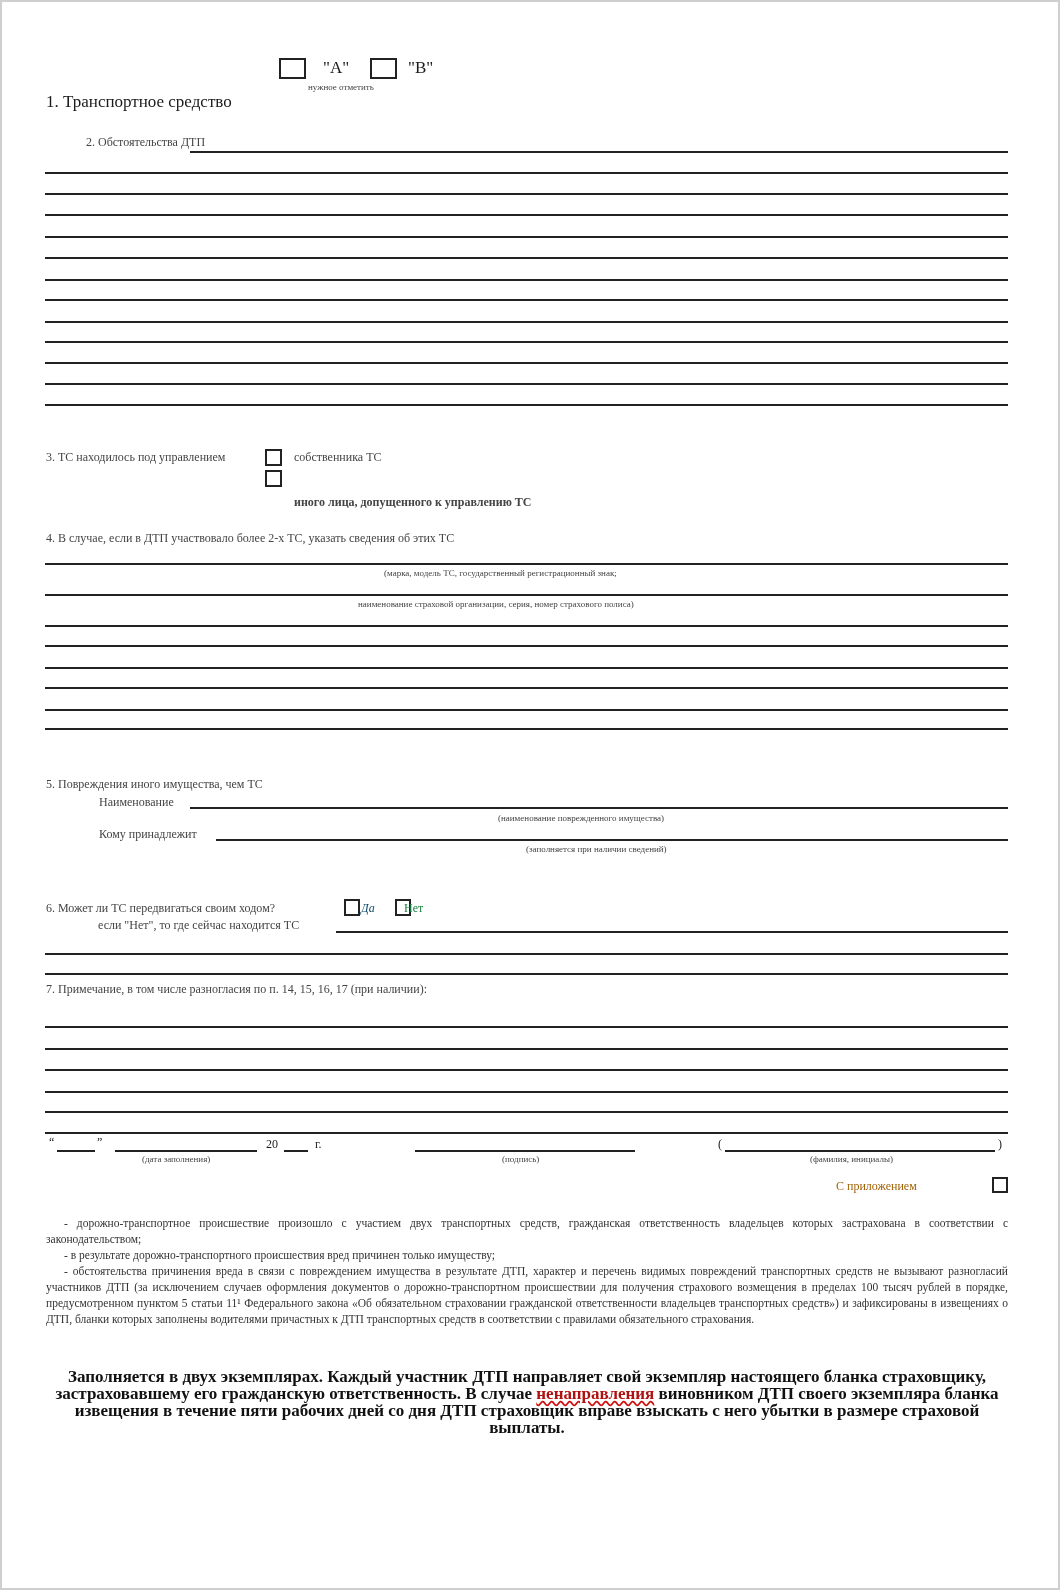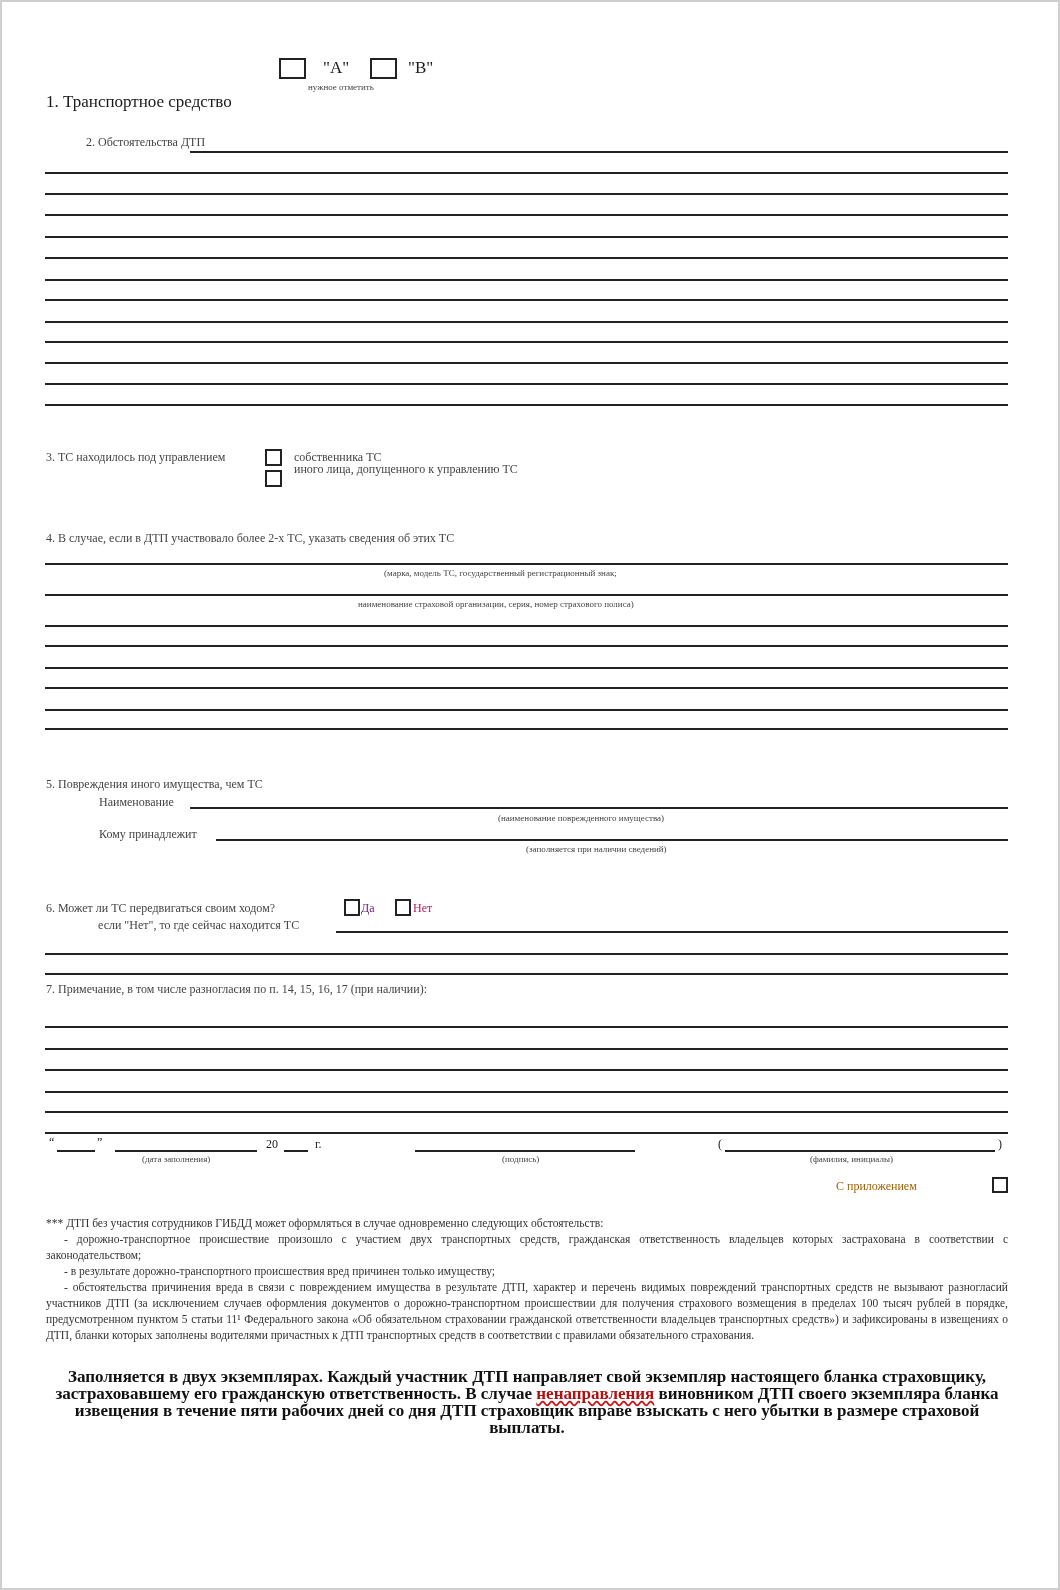--- a/index.html
+++ b/index.html
@@ -42,21 +42,21 @@
   <div class="line" style="left:43px; top:319px; width:963px;"></div>
   <div class="line" style="left:43px; top:339px; width:963px;"></div>
   <div class="line" style="left:43px; top:360px; width:963px;"></div>
   <div class="line" style="left:43px; top:381px; width:963px;"></div>
   <div class="line" style="left:43px; top:402px; width:963px;"></div>
 
   <div class="abs t12" style="left:44px; top:448px; color:#444;">3. ТС находилось под управлением</div>
   <div class="box" style="left:263px; top:447px; width:17px; height:17px;"></div>
   <div class="abs t12" style="left:292px; top:448px; color:#444;">собственника ТС</div>
   <div class="box" style="left:263px; top:468px; width:17px; height:17px;"></div>
-  <div class="abs t12" style="left:292px; top:460px; color:#444;">иного лица, допущенного к управлению ТС</div>
+  <div class="abs t12" style="left:292px; top:493px; color:#444;font-weight:bold;">иного лица, допущенного к управлению ТС</div>
 
   <div class="abs t12" style="left:44px; top:529px; color:#444;">4. В случае, если в ДТП участвовало более 2-х ТС, указать сведения об этих ТС</div>
   <div class="line" style="left:43px; top:561px; width:963px;"></div>
   <div class="abs cap" style="left:382px; top:566px;">(марка, модель ТС, государственный регистрационный знак;</div>
   <div class="line" style="left:43px; top:592px; width:963px;"></div>
   <div class="abs cap" style="left:356px; top:597px;">наименование страховой организации, серия, номер страхового полиса)</div>
   <div class="line" style="left:43px; top:623px; width:963px;"></div>
   <div class="line" style="left:43px; top:643px; width:963px;"></div>
   <div class="line" style="left:43px; top:665px; width:963px;"></div>
   <div class="line" style="left:43px; top:685px; width:963px;"></div>
@@ -66,23 +66,23 @@
   <div class="abs t12" style="left:44px; top:775px; color:#444;">5. Повреждения иного имущества, чем ТС</div>
   <div class="abs t12" style="left:97px; top:793px; color:#444;">Наименование</div>
   <div class="line" style="left:188px; top:805px; width:818px;"></div>
   <div class="abs cap" style="left:496px; top:811px;">(наименование поврежденного имущества)</div>
   <div class="abs t12" style="left:97px; top:825px; color:#444;">Кому принадлежит</div>
   <div class="line" style="left:214px; top:837px; width:792px;"></div>
   <div class="abs cap" style="left:524px; top:842px;">(заполняется при наличии сведений)</div>
 
   <div class="abs t12" style="left:44px; top:899px; color:#444;">6. Может ли ТС передвигаться своим ходом?</div>
   <div class="box" style="left:342px; top:897px; width:16px; height:17px;"></div>
-  <div class="abs t12" style="left:359px; top:899px; color:#701a75;">Да</div>
+  <div class="abs t12" style="left:359px; top:899px; color:#0c4a6e;font-style:italic;">Да</div>
   <div class="box" style="left:393px; top:897px; width:16px; height:17px;"></div>
-  <div class="abs t12" style="left:411px; top:899px; color:#be185d;text-align:center;">Нет</div>
+  <div class="abs t12" style="left:402px; top:899px; color:#15803d;text-align:center;">Нет</div>
   <div class="abs t12" style="left:96px; top:916px; color:#444;">если "Нет", то где сейчас находится ТС</div>
   <div class="line" style="left:334px; top:929px; width:672px;"></div>
   <div class="line" style="left:43px; top:951px; width:963px;"></div>
   <div class="line" style="left:43px; top:971px; width:963px;"></div>
 
   <div class="abs t12" style="left:44px; top:980px; color:#444;">7. Примечание, в том числе разногласия по п. 14, 15, 16, 17 (при наличии):</div>
   <div class="line" style="left:43px; top:1024px; width:963px;"></div>
   <div class="line" style="left:43px; top:1046px; width:963px;"></div>
   <div class="line" style="left:43px; top:1067px; width:963px;"></div>
   <div class="line" style="left:43px; top:1089px; width:963px;"></div>
@@ -101,21 +101,20 @@
   <div class="abs cap" style="left:500px; top:1152px;">(подпись)</div>
   <div class="abs t12" style="left:716px; top:1135px;">(</div>
   <div class="line" style="left:723px; top:1148px; width:270px;"></div>
   <div class="abs t12" style="left:996px; top:1135px;">)</div>
   <div class="abs cap" style="left:808px; top:1152px;">(фамилия, инициалы)</div>
 
   <div class="abs t12" style="left:834px; top:1177px; color:#a16207;">С приложением</div>
   <div class="box" style="left:990px; top:1175px; width:16px; height:16px;"></div>
 
   <div class="para" style="left:44px; top:1213px; width:962px;">
-    <span style="display:block;">*** ДТП без участия сотрудников ГИБДД может оформляться в случае одновременно следующих обстоятельств:</span>
     <span class="indent">- дорожно-транспортное происшествие произошло с участием двух транспортных средств, гражданская ответственность владельцев которых застрахована в соответствии с законодательством;</span>
     <span class="indent">- в результате дорожно-транспортного происшествия вред причинен только имуществу;</span>
     <span class="indent">- обстоятельства причинения вреда в связи с повреждением имущества в результате ДТП, характер и перечень видимых повреждений транспортных средств не вызывают разногласий участников ДТП (за исключением случаев оформления документов о дорожно-транспортном происшествии для получения страхового возмещения в пределах 100 тысяч рублей в порядке, предусмотренном пунктом 5 статьи 11¹ Федерального закона «Об обязательном страховании гражданской ответственности владельцев транспортных средств») и зафиксированы в извещениях о ДТП, бланки которых заполнены водителями причастных к ДТП транспортных средств в соответствии с правилами обязательного страхования.</span>
   </div>
 
   <div class="bold-para" style="left:44px; top:1366px; width:962px;">
     <span>Заполняется в двух экземплярах. Каждый участник ДТП направляет свой экземпляр настоящего бланка страховщику, застраховавшему его гражданскую ответственность. В случае </span><span class="misspelled">ненаправления</span><span> виновником ДТП своего экземпляра бланка извещения в течение пяти рабочих дней со дня ДТП страховщик вправе взыскать с него убытки в размере страховой выплаты.</span>
   </div>
 
 </div>

